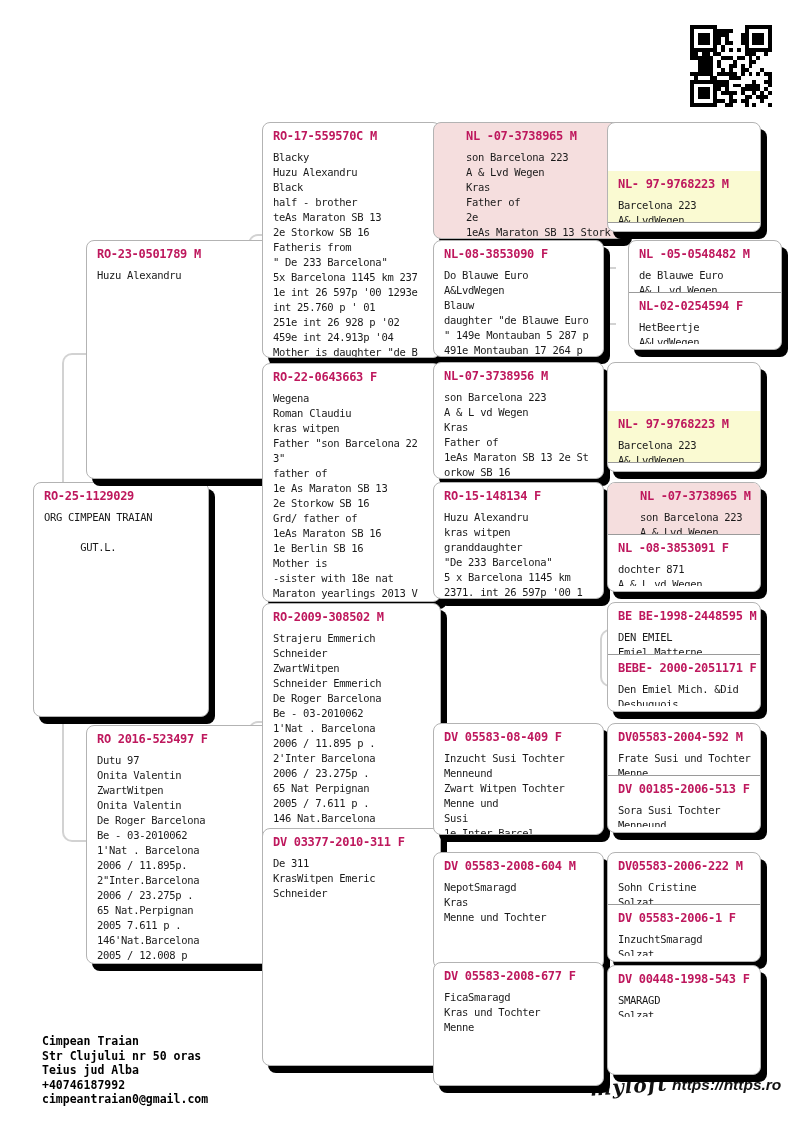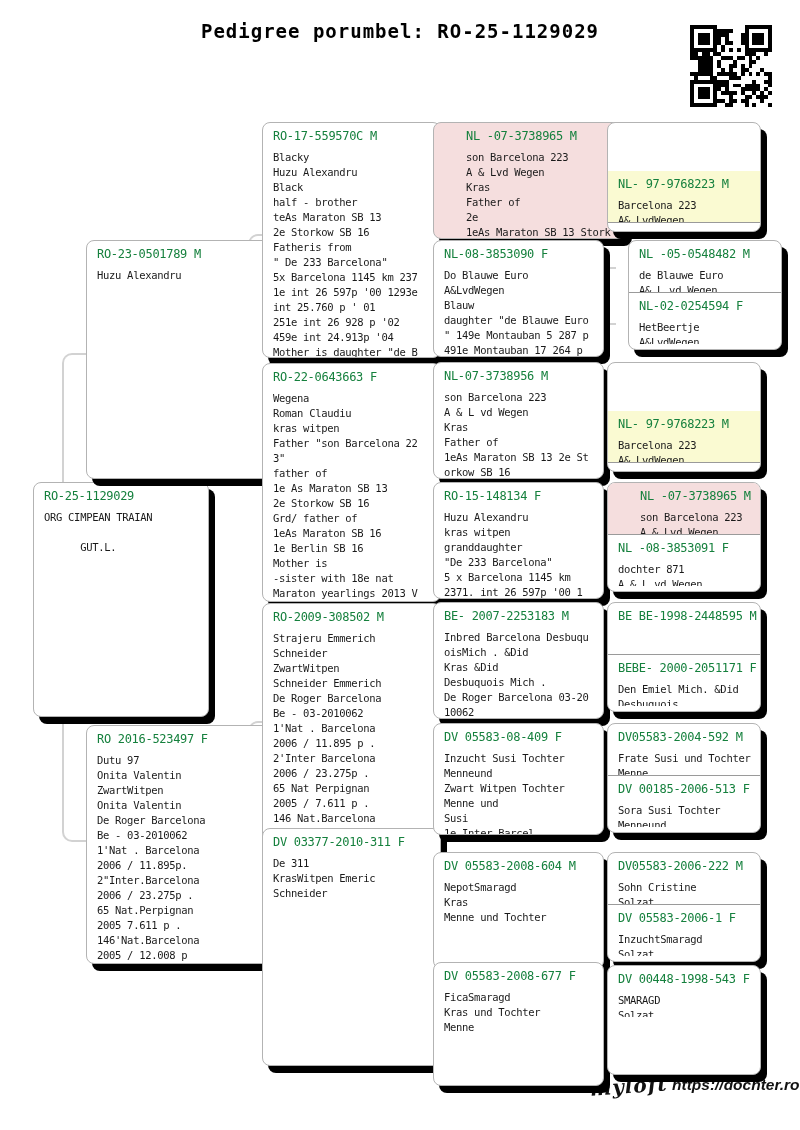--- a/index.html
+++ b/index.html
@@ -13,21 +13,21 @@
   }
   .card, .pair {
     position:absolute; background:#fff; border:1px solid #b3b3b3;
     border-radius:8px; box-shadow:6px 7px 0 0 #000; overflow:hidden; z-index:1;
   }
   .card { padding:6px 4px 4px 10px; }
   .pair { padding:0; }
   .sub { padding:6px 4px 4px 10px; height:41px; overflow:hidden; }
   .sub + .sub { border-top:1px solid #9a9a9a; }
   .hdr {
-    color:#15803d; font-weight:normal; font-size:12px; line-height:15px;
+    color:#be185d; font-weight:bold; font-size:12px; line-height:15px;
     margin-bottom:6px; letter-spacing:-0.3px; white-space:pre;
   }
   .body {
     font-size:10.5px; line-height:15px; color:#1a1a1a;
     white-space:pre; letter-spacing:-0.3px;
   }
   .pink   { background:#f5dede;padding-left:32px; }
   .yellow { background:#fafad2;margin-top:48px; }
   .conn {
     position:absolute; z-index:0; border:2px solid #d2d2d2; border-right:none;
@@ -49,21 +49,20 @@
     position:absolute; left:82px; top:4px; font-family:"Liberation Sans", sans-serif;
     font-weight:bold; font-style:italic; font-size:15.5px; color:#111;
     text-decoration:none;
   }
 </style>
 </head>
 <body>
 
 <div id="page">
 
-  <div id="title">Pedigree porumbel: RO-25-1129029</div>
 
   <div id="qr"><svg viewBox="0 0 21 21" width="82" height="82" shape-rendering="crispEdges" fill="#000">
         <rect x="7" y="1" width="1" height="1"></rect>
         <rect x="8" y="1" width="1" height="1"></rect>
         <rect x="9" y="1" width="1" height="1"></rect>
         <rect x="10" y="1" width="1" height="1"></rect>
         <rect x="7" y="2" width="1" height="1"></rect>
         <rect x="8" y="2" width="1" height="1"></rect>
         <rect x="9" y="2" width="1" height="1"></rect>
         <rect x="13" y="2" width="1" height="1"></rect>
@@ -343,29 +342,20 @@
   </div>
   <div class="card" style="left:433px;top:482px;width:155px;height:105px">
     <div class="hdr">RO-15-148134 F</div>
     <div class="body">Huzu Alexandru
 kras witpen
 granddaughter
 "De 233 Barcelona"
 5 x Barcelona 1145 km
 2371. int 26 597p '00 1</div>
   </div>
-  <div class="card" style="left:433px;top:602px;width:155px;height:105px">
-    <div class="hdr">BE- 2007-2253183 M</div>
-    <div class="body">Inbred Barcelona Desbuqu
-oisMich . &amp;Did
-Kras &amp;Did
-Desbuquois Mich .
-De Roger Barcelona 03-20
-10062</div>
-  </div>
   <div class="card" style="left:433px;top:723px;width:155px;height:100px">
     <div class="hdr">DV 05583-08-409 F</div>
     <div class="body">Inzucht Susi Tochter
 Menneund
 Zwart Witpen Tochter
 Menne und
 Susi
 1e Inter Barcel</div>
   </div>
   <div class="card" style="left:433px;top:852px;width:155px;height:105px">
@@ -425,20 +415,22 @@
     </div>
     <div class="sub">
       <div class="hdr">NL -08-3853091 F</div>
       <div class="body">dochter 871
 A &amp; L vd Wegen</div>
     </div>
   </div>
   <div class="pair" style="left:607px;top:602px;width:152px;height:108px">
     <div class="sub">
       <div class="hdr">BE BE-1998-2448595 M</div>
+      <div class="body">DEN EMIEL
+Emiel Matterne</div>
     </div>
     <div class="sub">
       <div class="hdr">BEBE- 2000-2051171 F</div>
       <div class="body">Den Emiel Mich. &amp;Did
 Desbuquois</div>
     </div>
   </div>
   <div class="pair" style="left:607px;top:723px;width:152px;height:108px">
     <div class="sub">
       <div class="hdr">DV05583-2004-592 M</div>
@@ -464,19 +456,24 @@
     </div>
   </div>
   <div class="pair" style="left:607px;top:965px;width:152px;height:108px">
     <div class="sub">
       <div class="hdr">DV 00448-1998-543 F</div>
       <div class="body">SMARAGD
 Solzat</div>
     </div>
   </div>
 
+  <div id="contact">Cimpean Traian
+Str Clujului nr 50 oras
+Teius jud Alba
++40746187992
+cimpeantraian0@gmail.com</div>
   <div id="brand">
     <span id="logo-mark">✿</span>
     <span id="logo-script">myloft</span>
-    <span id="site-url">https://dochter.ro</span>
+    <span id="site-url">https://https.ro</span>
   </div>
 
 </div>
 
 </body></html>

